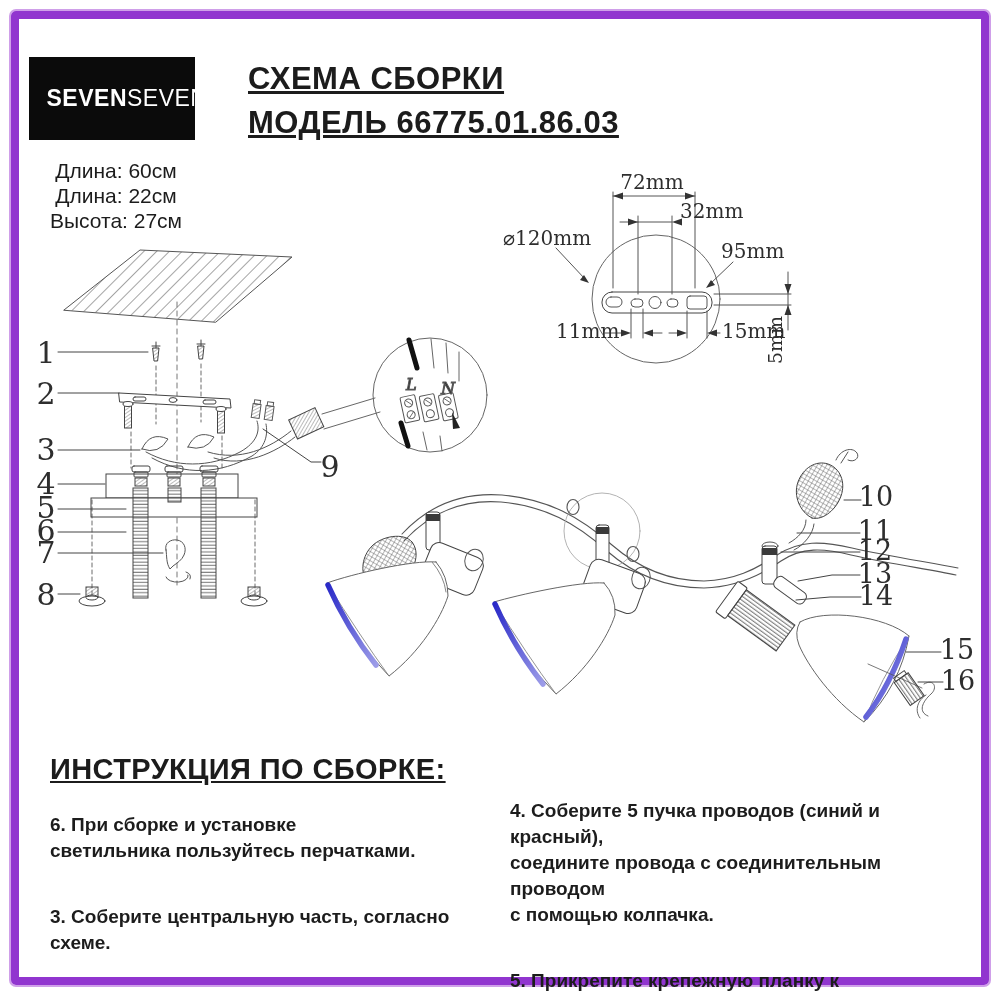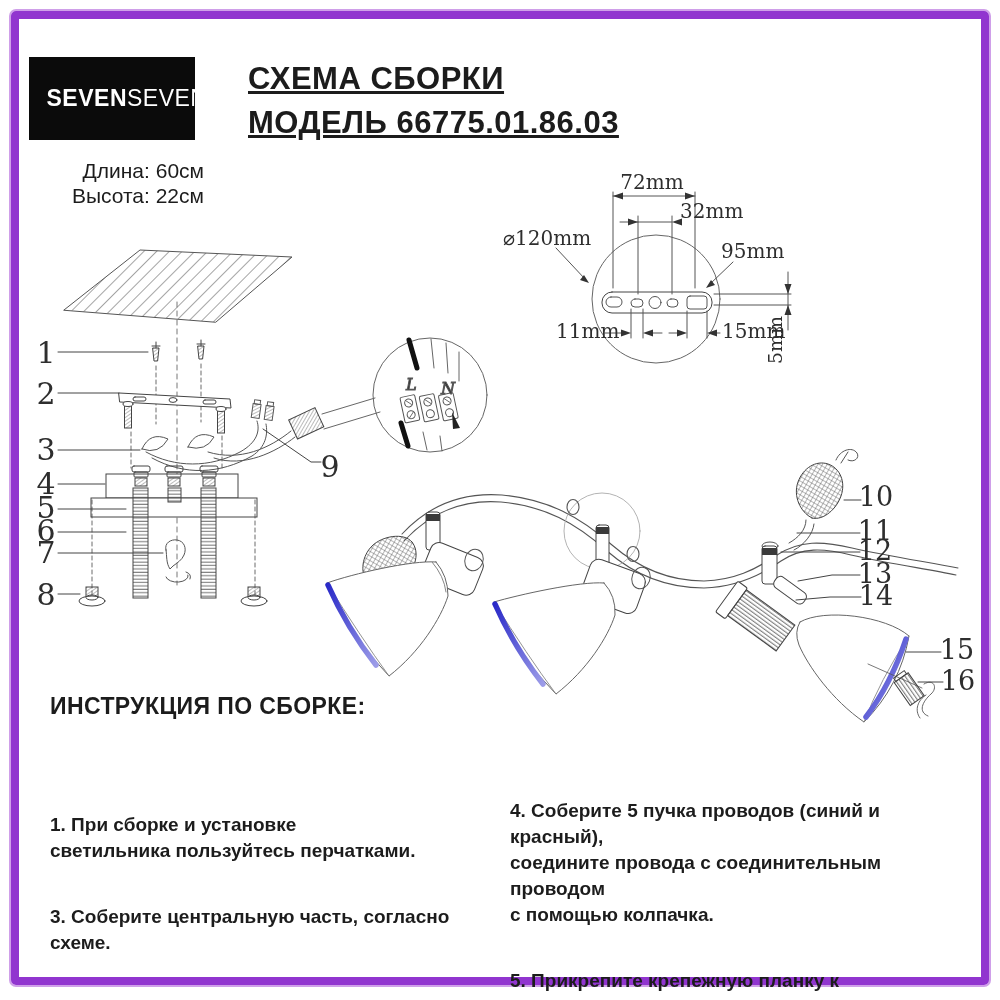--- a/index.html
+++ b/index.html
@@ -8,23 +8,23 @@
   #frame{position:absolute;left:11px;top:11px;width:962px;height:958px;
          border:8px solid #9135cf;border-radius:5px;box-shadow:0 0 0 2px #cf9fe9;}
   
   #logo{position:absolute;left:29px;top:57px;width:166px;height:83px;background:#0b0b0b;
         display:flex;align-items:center;justify-content:center;letter-spacing:.5px;}
   #logo span{color:#fff;font-size:23px;}
   #logo .b{font-weight:700;margin-left:30px;}
   #title{position:absolute;left:248px;top:57px;font-weight:700;font-size:31px;line-height:44px;letter-spacing:.5px;white-space:pre-line;text-decoration:underline;}
   #dims{position:absolute;left:28px;top:159px;width:176px;text-align:right;
         font-size:21px;line-height:24px;font-weight:400;}
-  #dims div{margin-bottom:1px;}
+  #dims div{margin-bottom:1px;text-align:center;}
   
-  #instr-head{position:absolute;left:50px;top:693px;font-size:23px;font-weight:700;letter-spacing:.4px;}
+  #instr-head{position:absolute;left:50px;top:753px;font-size:29px;font-weight:700;letter-spacing:.4px;text-decoration:underline;}
   .col{position:absolute;font-size:19px;font-weight:700;line-height:26px;white-space:pre-line;}
   #col-left{left:50px;top:786px;width:450px;}
   #col-right{left:510px;top:772px;width:462px;}
   .col div{margin-bottom:14px;}
   svg text{font-family:"DejaVu Serif",serif;fill:#2e2e2e;}
   svg .ital{font-style:italic;}
 </style>
 </head>
 <body>
 
@@ -34,21 +34,22 @@
   <div id="logo">
     <span class="b">SEVEN</span>
       <span>SEVEN</span>
   </div>
 
   <div id="title">СХЕМА СБОРКИ
 МОДЕЛЬ 66775.01.86.03</div>
 
   <div id="dims">
     <div>Длина: 60см</div>
-    <div>Высота: 22см</div>
+    <div>Длина: 22см</div>
+    <div>Высота: 27см</div>
   </div>
 
   <svg width="1000" height="1000" viewBox="0 0 1000 1000" style="position:absolute;left:0;top:0;" fill="none" stroke-linecap="round">
     <defs>
       <pattern id="hatch" width="9" height="9" patternUnits="userSpaceOnUse" patternTransform="rotate(45)">
         <line x1="0" y1="0" x2="0" y2="9" stroke="#5a5a5a" stroke-width="1.1"></line>
       </pattern>
       <pattern id="mesh" width="4" height="4" patternUnits="userSpaceOnUse" patternTransform="rotate(30)">
         <path d="M0,0 L0,4 M0,0 L4,0" stroke="#4c4c4c" stroke-width="0.8"></path>
       </pattern>
@@ -329,21 +330,21 @@
       <text x="875" y="583">13</text>
       <text x="876" y="605">14</text>
       <text x="957" y="659">15</text>
       <text x="958" y="690">16</text>
     </g>
   </svg>
 
   <div id="instr-head">ИНСТРУКЦИЯ ПО СБОРКЕ:</div>
 
   <div id="col-left" class="col">
-    <div>1. При сборке и установке
+    <div>6. При сборке и установке
 светильника пользуйтесь перчатками.</div>
     <div>3. Соберите центральную часть, согласно схеме.</div>
   </div>
 
   <div id="col-right" class="col">
     <div>4. Соберите 5 пучка проводов (синий и красный),
 соедините провода с соединительным проводом
 с помощью колпачка.</div>
     <div>5. Прикрепите крепежную планку к
 потолку с помощью 2-х саморезов.</div>

